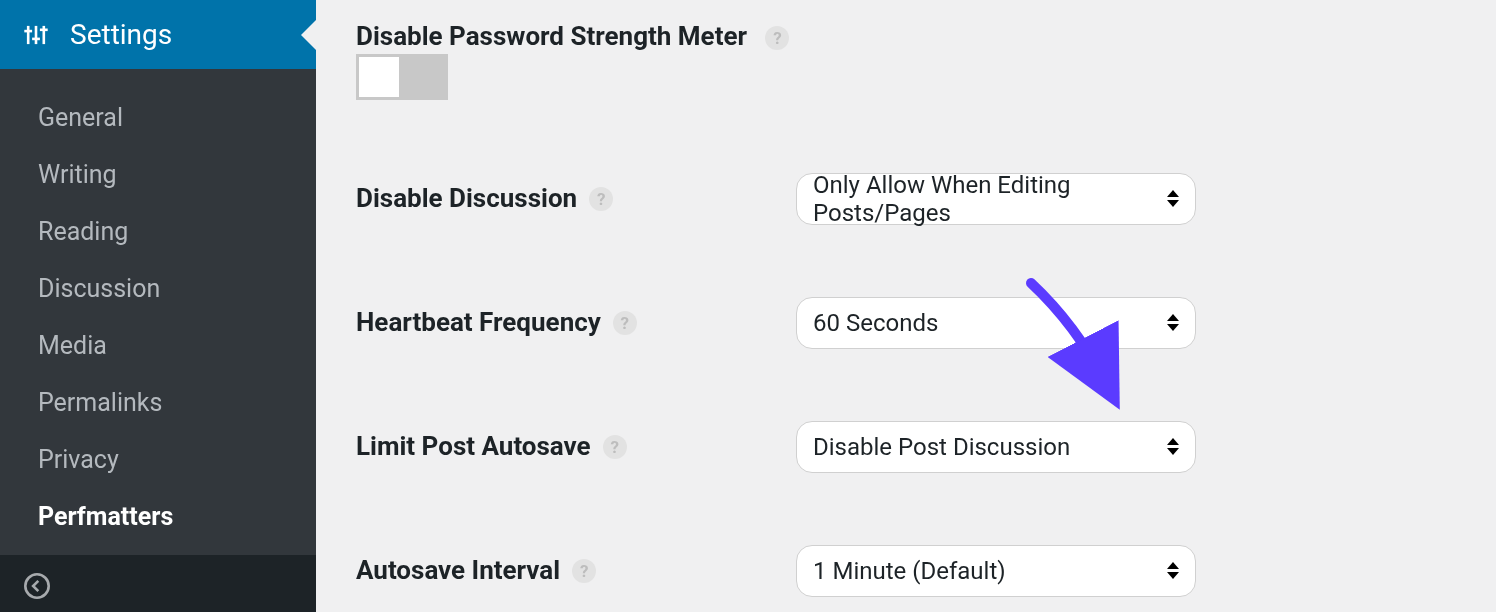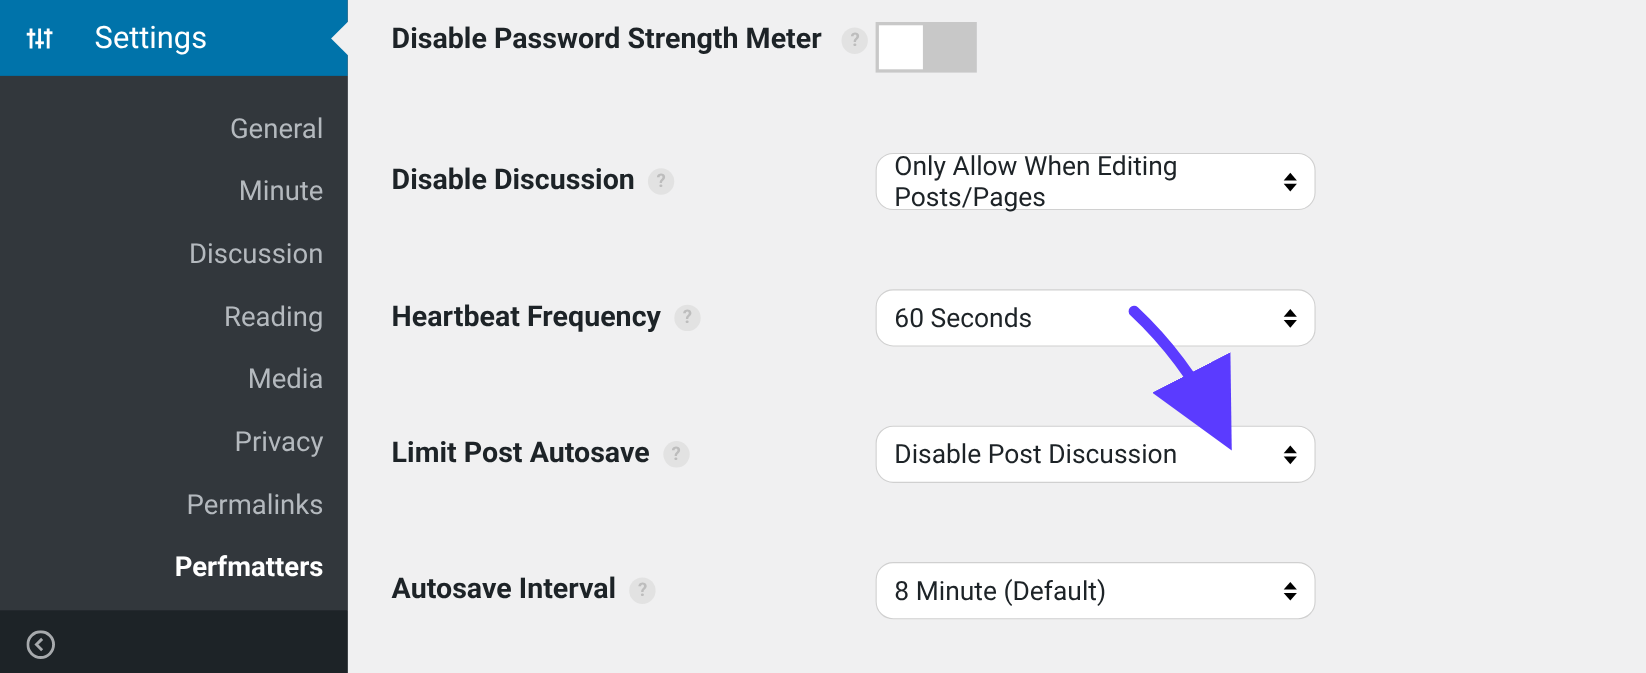--- a/index.html
+++ b/index.html
@@ -20,21 +20,20 @@
     }
     .sidebar-top {
       background: #0073aa;
       color: #fff;
       display: flex;
       align-items: center;
       padding: 18px 22px;
       font-size: 28px;
       font-weight: 400;
       position: relative;
-      gap: 16px;
     }
     .sidebar-top .icon {
       width: 28px;
       height: 28px;
       margin-right: 20px;
       display: inline-flex;
       align-items: center;
       justify-content: center;
     }
     .sidebar-top::after {
@@ -46,21 +45,20 @@
       width: 0;
       height: 0;
       border-top: 16px solid transparent;
       border-bottom: 16px solid transparent;
       border-right: 16px solid #f0f0f1;
     }
     .submenu {
       background: #32373c;
       padding: 20px 0 10px 16px;
       flex: 1;
-      text-align: right;
     }
     .submenu-item {
       color: #b4b9be;
       font-size: 25px;
       padding: 14px 22px;
       cursor: pointer;
     }
     .submenu-item.current {
       color: #fff;
       font-weight: 700;
@@ -85,21 +83,21 @@
     .main {
       flex: 1;
       padding: 20px 40px;
       position: relative;
     }
     .row {
       display: flex;
       align-items: center;
       margin-bottom: 72px;
     }
-    .row.first { margin-bottom: 72px; align-items: flex-start; }
+    .row.first { margin-bottom: 72px; align-items: flex-start; flex-direction: column; }
     .row .label-col {
       width: 440px;
       font-size: 26px;
       font-weight: 700;
       color: #1d2327;
       display: flex;
       align-items: center;
       line-height: 1.3;
     }
     .row .label-col .txt { display: inline; }
@@ -186,26 +184,26 @@
           <rect x="15" y="3" width="2" height="14"></rect>
           <rect x="1" y="6" width="6" height="2"></rect>
           <rect x="7" y="12" width="6" height="2"></rect>
           <rect x="13" y="5" width="6" height="2"></rect>
         </svg>
     </span>
     <span>Settings</span>
   </div>
   <div class="submenu">
     <div class="submenu-item">General</div>
-    <div class="submenu-item">Minute</div>
+    <div class="submenu-item">Writing</div>
+    <div class="submenu-item">Reading</div>
     <div class="submenu-item">Discussion</div>
-    <div class="submenu-item">Reading</div>
     <div class="submenu-item">Media</div>
+    <div class="submenu-item">Permalinks</div>
     <div class="submenu-item">Privacy</div>
-    <div class="submenu-item">Permalinks</div>
     <div class="submenu-item current">Perfmatters</div>
   </div>
   <div class="collapse">
     <span class="icon">
       <svg viewBox="0 0 20 20" width="26" height="26">
           <circle cx="10" cy="10" r="9" fill="none" stroke="#a7aaad" stroke-width="2"></circle>
           <path d="M11 6 L7 10 L11 14" fill="none" stroke="#a7aaad" stroke-width="2"></path>
         </svg>
     </span>
   </div>
@@ -266,21 +264,21 @@
     </div>
   </div>
 
   <div class="row" style="margin-bottom:0">
     <div class="label-col">
       <span class="txt">Autosave Interval</span>
       <span class="help">?</span>
     </div>
     <div class="control-col">
       <div class="select">
-        <span>8 Minute (Default)</span>
+        <span>1 Minute (Default)</span>
         <span class="chev"></span>
       </div>
     </div>
   </div>
 
   <svg class="arrow-annotation" width="120" height="140">
     <defs>
       <marker id="ah" markerWidth="8" markerHeight="8" refX="5" refY="4" orient="auto">
         <path d="M0,0 L8,4 L0,8 Z" fill="#5b3bff"></path>
       </marker>

